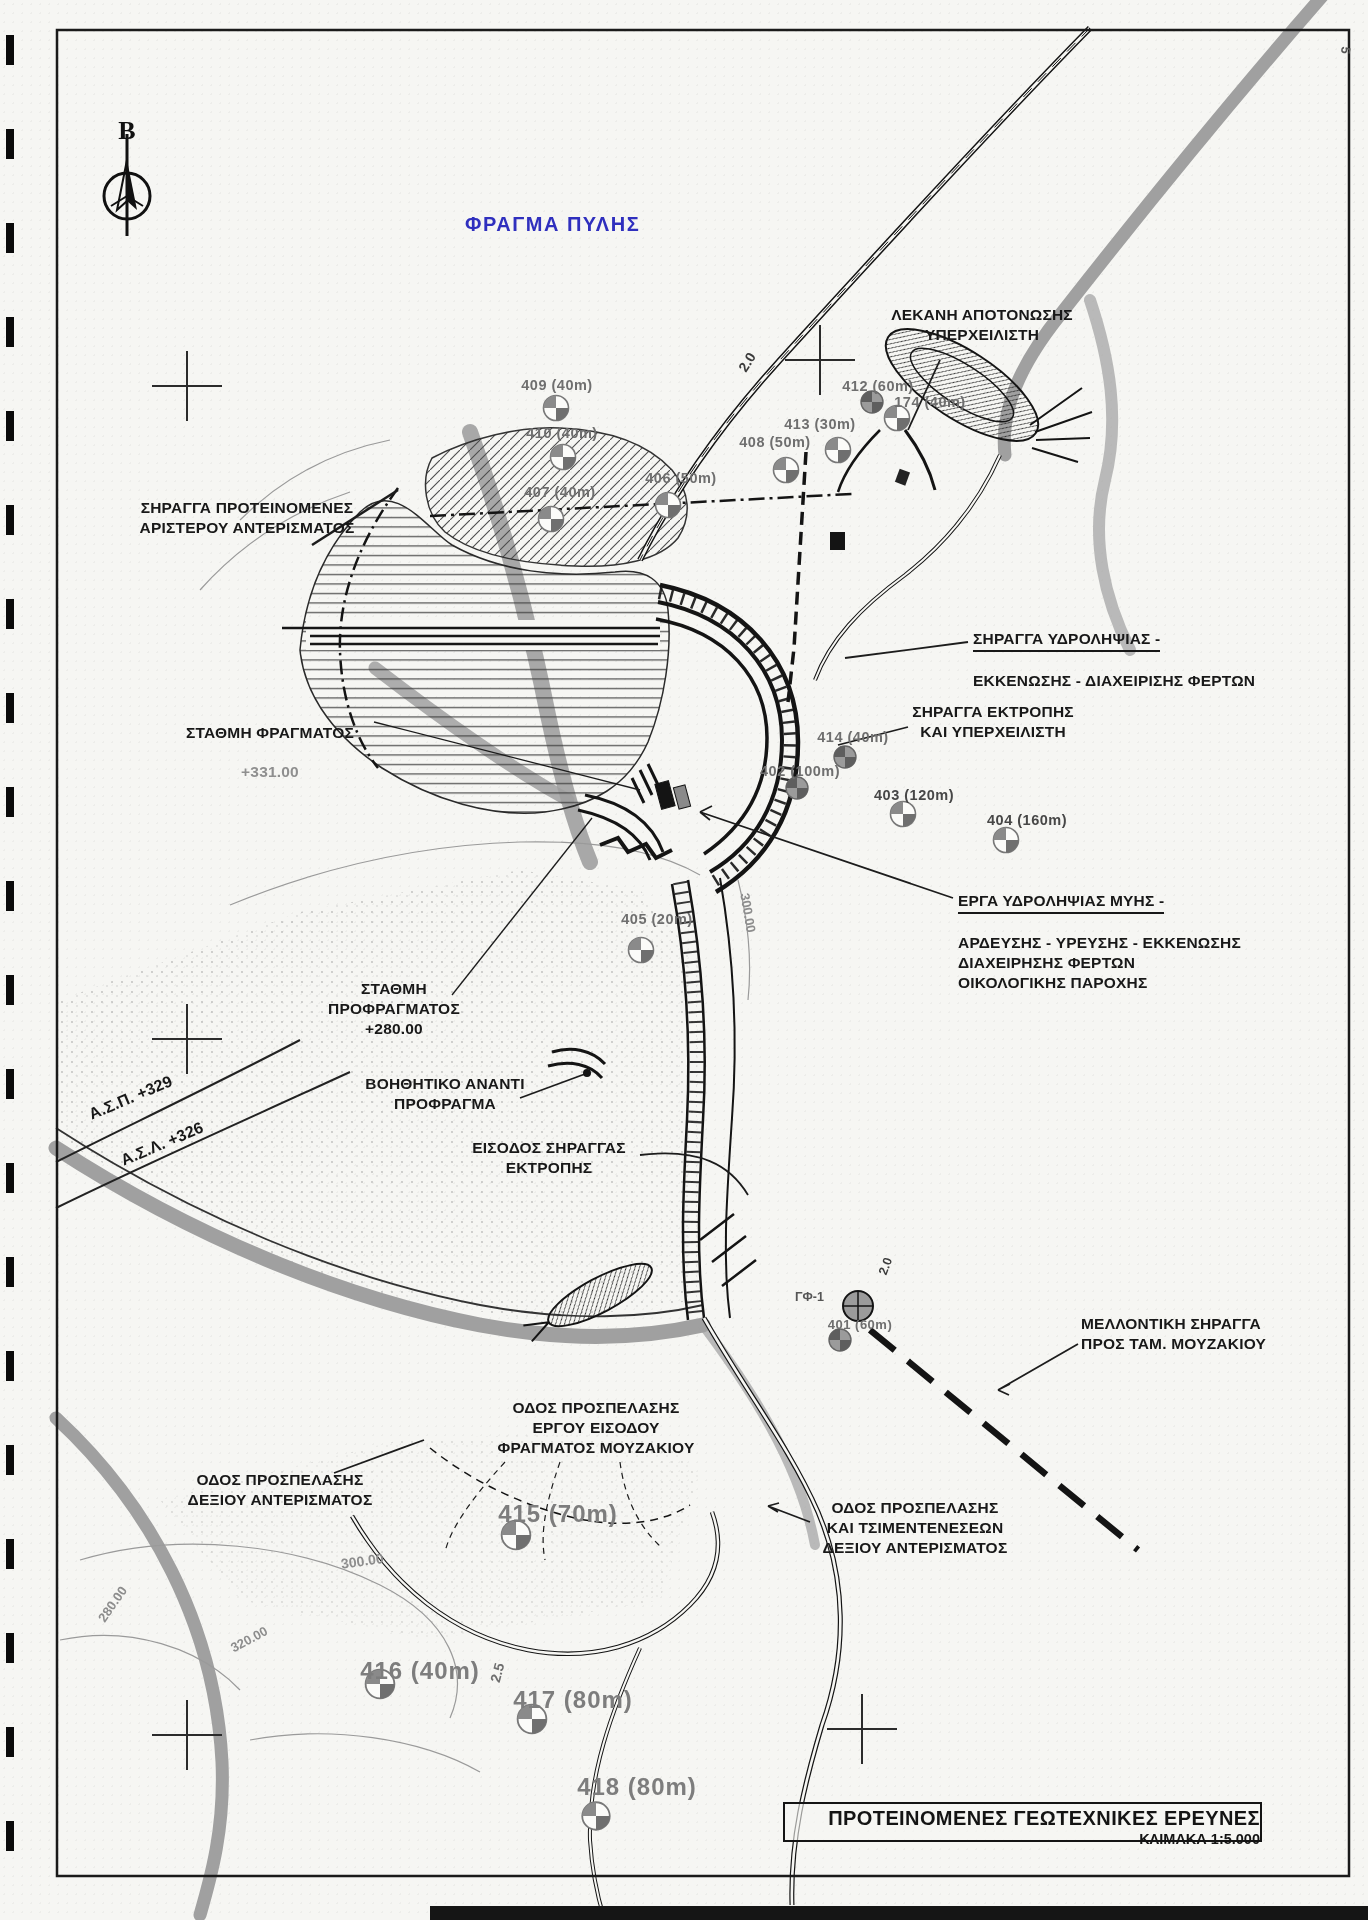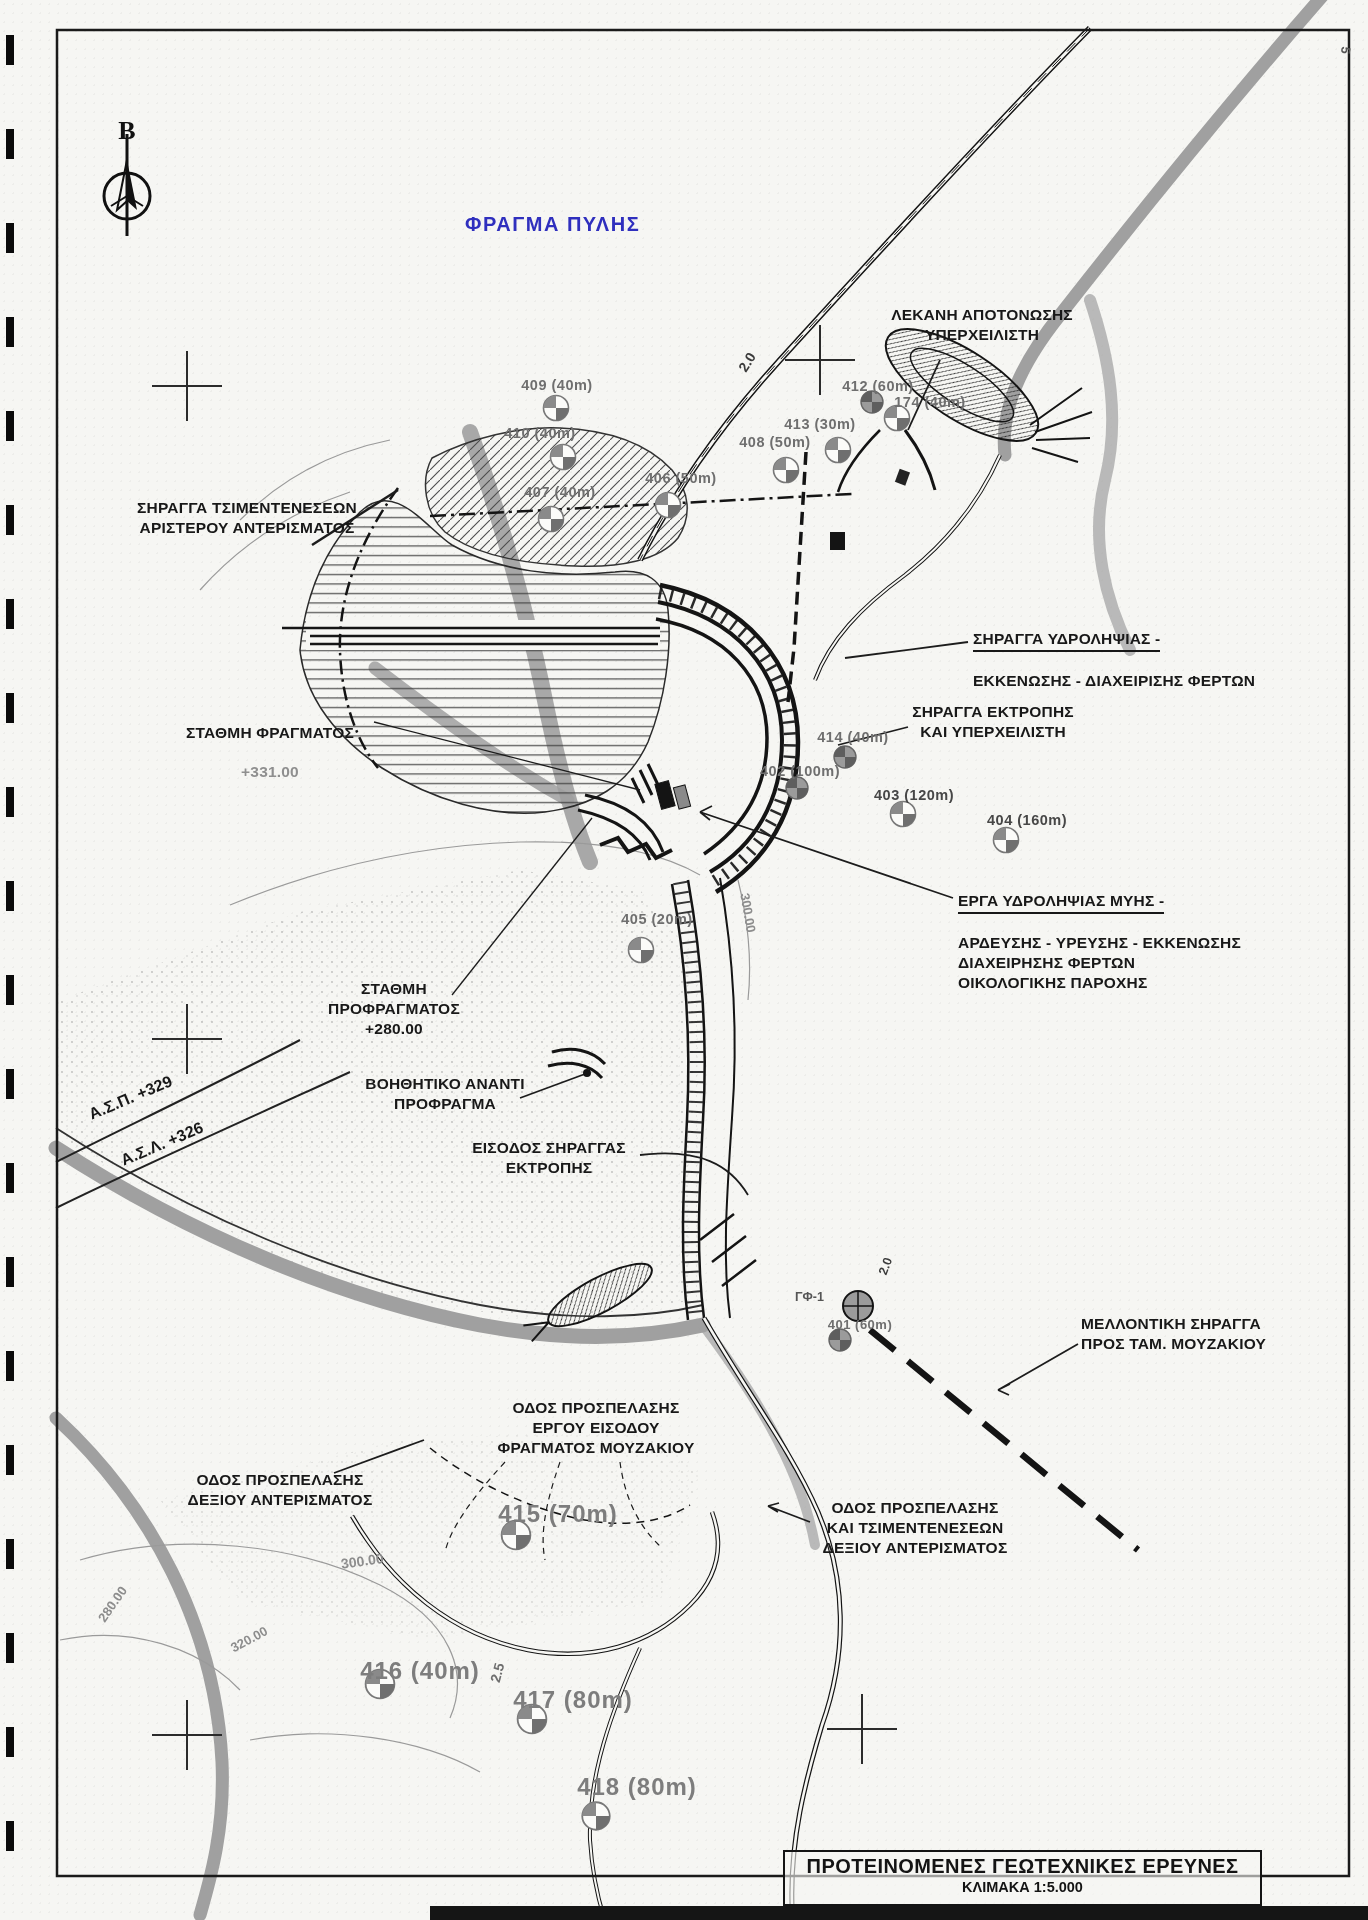--- a/index.html
+++ b/index.html
@@ -19,23 +19,23 @@
   .bh.dark{color:#474747;}
   .bh.lg{font-size:24px;color:#7d7d7d;letter-spacing:1px;}
   .contour{position:absolute;font-weight:bold;font-size:13px;color:#8d8d8d;white-space:nowrap;
            transform-origin:0 0;}
   .grade{position:absolute;font-weight:bold;font-size:14px;color:#3c3c3c;white-space:nowrap;
          transform-origin:0 0;}
   .map-title{position:absolute;left:465px;top:213px;font-weight:bold;font-size:20px;
              letter-spacing:1.5px;color:#2f2fbe;}
   .compass-b{position:absolute;left:127px;top:116px;transform:translateX(-50%);
              font-family:"Liberation Serif",serif;font-weight:bold;font-size:26px;color:#111;}
-  .titleblock{position:absolute;left:783px;top:1802px;width:479px;height:56px;
-              border:2.5px solid #141414;box-sizing:border-box;text-align:center;
-              background:rgba(246,246,243,.6);margin-top:48px;}
+  .titleblock{position:absolute;left:783px;top:1802px;width:479px;height:40px;
+              border:2.5px solid #141414;box-sizing:border-box;text-align:right;
+              background:rgba(246,246,243,.6);}
   .titleblock .t1{font-weight:bold;font-size:20px;color:#141414;margin-top:3px;letter-spacing:.4px;}
   .titleblock .t2{font-weight:bold;font-size:14.5px;color:#141414;margin-top:1px;}
   .gf1{position:absolute;left:795px;top:1270px;font-weight:bold;font-size:12.5px;color:#555;margin-top:20px;}
 </style>
 </head>
 <body>
 
 <div class="page">
 
   <svg class="art" width="1368" height="1920" viewBox="0 0 1368 1920">
@@ -259,21 +259,21 @@
     <text x="1342" y="46" transform="rotate(100 1342 46)" font-size="13" font-weight="bold" fill="#555" font-family="Liberation Sans, sans-serif">5</text>
   </svg>
 
   <div class="compass-b">B</div>
 
   <div class="map-title">ΦΡΑΓΜΑ ΠΥΛΗΣ</div>
 
   <div class="lbl" style="left:982px;top:305px;">ΛΕΚΑΝΗ ΑΠΟΤΟΝΩΣΗΣ
 ΥΠΕΡΧΕΙΛΙΣΤΗ</div>
 
-  <div class="lbl" style="left:247px;top:498px;">ΣΗΡΑΓΓΑ ΤΣΙΜΕΝΤΕΝΕΣΕΩΝ
+  <div class="lbl" style="left:247px;top:498px;">ΣΗΡΑΓΓΑ ΠΡΟΤΕΙΝΟΜΕΝΕΣ
 ΑΡΙΣΤΕΡΟΥ ΑΝΤΕΡΙΣΜΑΤΟΣ</div>
 
   <div class="lbl leftal" style="left:973px;top:609px;">
     <span class="ul">ΣΗΡΑΓΓΑ ΥΔΡΟΛΗΨΙΑΣ -</span><br>
     <span>ΕΚΚΕΝΩΣΗΣ - ΔΙΑΧΕΙΡΙΣΗΣ ΦΕΡΤΩΝ</span>
   </div>
 
   <div class="lbl" style="left:270px;top:703px;text-align:center;">
     <span>ΣΤΑΘΜΗ ΦΡΑΓΜΑΤΟΣ</span><br>
     <span class="faded">+331.00</span>
@@ -313,21 +313,21 @@
   <div class="lbl" style="left:280px;top:1470px;">ΟΔΟΣ ΠΡΟΣΠΕΛΑΣΗΣ
 ΔΕΞΙΟΥ ΑΝΤΕΡΙΣΜΑΤΟΣ</div>
 
   <div class="lbl" style="left:915px;top:1498px;">ΟΔΟΣ ΠΡΟΣΠΕΛΑΣΗΣ
 ΚΑΙ  ΤΣΙΜΕΝΤΕΝΕΣΕΩΝ
 ΔΕΞΙΟΥ ΑΝΤΕΡΙΣΜΑΤΟΣ</div>
 
   <div class="gf1">ΓΦ-1</div>
 
   <div class="bh" style="left:557px;top:377px;">409 (40m)</div>
-  <div class="bh" style="left:540px;top:425px;">410 (40m)</div>
+  <div class="bh" style="left:562px;top:425px;">410 (40m)</div>
   <div class="bh" style="left:775px;top:434px;">408 (50m)</div>
   <div class="bh" style="left:681px;top:470px;">406 (50m)</div>
   <div class="bh" style="left:560px;top:484px;">407 (40m)</div>
   <div class="bh" style="left:878px;top:378px;">412 (60m)</div>
   <div class="bh" style="left:930px;top:394px;">174 (40m)</div>
   <div class="bh" style="left:820px;top:416px;">413 (30m)</div>
   <div class="bh" style="left:853px;top:729px;">414 (40m)</div>
   <div class="bh" style="left:800px;top:763px;">402 (100m)</div>
   <div class="bh dark" style="left:914px;top:787px;">403 (120m)</div>
   <div class="bh dark" style="left:1015px;top:812px;margin-left:12px;">404 (160m)</div>

